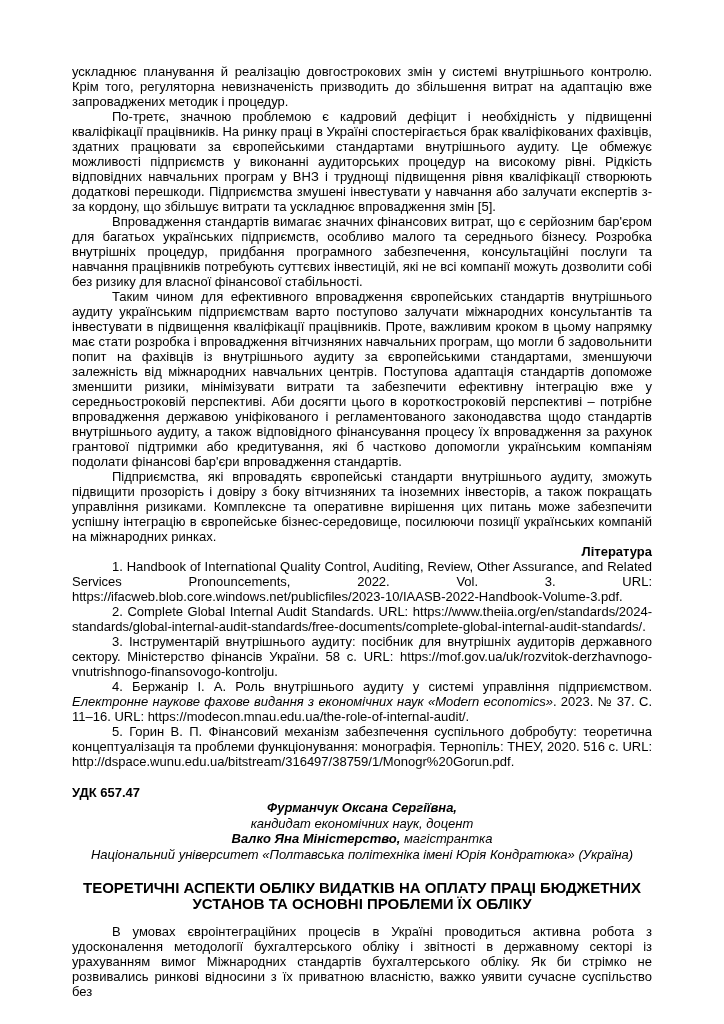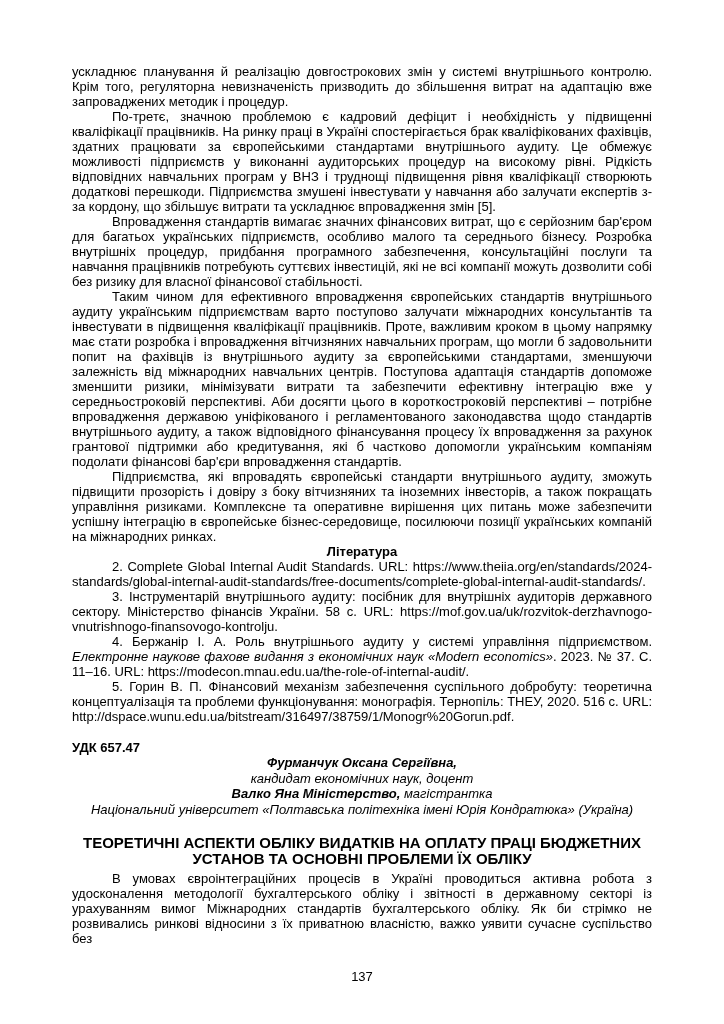--- a/index.html
+++ b/index.html
@@ -19,21 +19,21 @@
   .body-text { text-align: justify; }
   .para {
     margin: 0;
     text-indent: 40px;
     text-align: justify;
     overflow-wrap: break-word;
   }
   .para.no-indent { text-indent: 0; }
   .lit-heading {
     font-weight: bold;
-    text-align: center;
+    text-align: right;
     margin: 0;
     font-size: 13px;
   }
   .ref {
     margin: 0;
     text-indent: 40px;
     text-align: justify;
     overflow-wrap: break-word;
   }
   .udc {
@@ -48,21 +48,21 @@
   .byline .role { font-style: italic; }
   .byline .affil { font-style: italic; }
   .article-title {
     margin: 18px 0 0 0;
     text-align: center;
     font-weight: bold;
     font-size: 15px;
     line-height: 16px;
   }
   .intro {
-    margin-top: 4px;
+    margin-top: 12px;
   }
   .page-number {
     margin-top: 23px;
     text-align: center;
   }
 </style>
 </head>
 <body>
 
 <div class="page">
@@ -71,20 +71,21 @@
     <p class="para no-indent">ускладнює планування й реалізацію довгострокових змін у системі внутрішнього контролю. Крім того, регуляторна невизначеність призводить до збільшення витрат на адаптацію вже запроваджених методик і процедур.</p>
     <p class="para">По-третє, значною проблемою є кадровий дефіцит і необхідність у підвищенні кваліфікації працівників. На ринку праці в Україні спостерігається брак кваліфікованих фахівців, здатних працювати за європейськими стандартами внутрішнього аудиту. Це обмежує можливості підприємств у виконанні аудиторських процедур на високому рівні. Рідкість відповідних навчальних програм у ВНЗ і труднощі підвищення рівня кваліфікації створюють додаткові перешкоди. Підприємства змушені інвестувати у навчання або залучати експертів з-за кордону, що збільшує витрати та ускладнює впровадження змін [5].</p>
     <p class="para">Впровадження стандартів вимагає значних фінансових витрат, що є серйозним бар'єром для багатьох українських підприємств, особливо малого та середнього бізнесу. Розробка внутрішніх процедур, придбання програмного забезпечення, консультаційні послуги та навчання працівників потребують суттєвих інвестицій, які не всі компанії можуть дозволити собі без ризику для власної фінансової стабільності.</p>
     <p class="para">Таким чином для ефективного впровадження європейських стандартів внутрішнього аудиту українським підприємствам варто поступово залучати міжнародних консультантів та інвестувати в підвищення кваліфікації працівників. Проте, важливим кроком в цьому напрямку має стати розробка і впровадження вітчизняних навчальних програм, що могли б задовольнити попит на фахівців із внутрішнього аудиту за європейськими стандартами, зменшуючи залежність від міжнародних навчальних центрів. Поступова адаптація стандартів допоможе зменшити ризики, мінімізувати витрати та забезпечити ефективну інтеграцію вже у середньостроковій перспективі. Аби досягти цього в короткостроковій перспективі – потрібне впровадження державою уніфікованого і регламентованого законодавства щодо стандартів внутрішнього аудиту, а також відповідного фінансування процесу їх впровадження за рахунок грантової підтримки або кредитування, які б частково допомогли українським компаніям подолати фінансові бар'єри впровадження стандартів.</p>
     <p class="para">Підприємства, які впровадять європейські стандарти внутрішнього аудиту, зможуть підвищити прозорість і довіру з боку вітчизняних та іноземних інвесторів, а також покращать управління ризиками. Комплексне та оперативне вирішення цих питань може забезпечити успішну інтеграцію в європейське бізнес-середовище, посилюючи позиції українських компаній на міжнародних ринках.</p>
   </div>
 
   <h3 class="lit-heading">Література</h3>
 
   <div>
+    <p class="ref"><span>1. Handbook of International Quality Control, Auditing, Review, Other Assurance, and Related Services Pronouncements, 2022. Vol. 3. URL: https://ifacweb.blob.core.windows.net/publicfiles/2023-10/IAASB-2022-Handbook-Volume-3.pdf.</span></p>
     <p class="ref"><span>2. Complete Global Internal Audit Standards. URL: https://www.theiia.org/en/standards/2024-standards/global-internal-audit-standards/free-documents/complete-global-internal-audit-standards/.</span></p>
     <p class="ref"><span>3. Інструментарій внутрішнього аудиту: посібник для внутрішніх аудиторів державного сектору. Міністерство фінансів України. 58 с. URL: https://mof.gov.ua/uk/rozvitok-derzhavnogo-vnutrishnogo-finansovogo-kontrolju.</span></p>
     <p class="ref"><span>4. Бержанір І. А. Роль внутрішнього аудиту у системі управління підприємством. </span><em>Електронне наукове фахове видання з економічних наук «Modern economics»</em><span>. 2023. № 37. С. 11–16. URL: https://modecon.mnau.edu.ua/the-role-of-internal-audit/.</span></p>
     <p class="ref"><span>5. Горин В. П. Фінансовий механізм забезпечення суспільного добробуту: теоретична концептуалізація та проблеми функціонування: монографія. Тернопіль: ТНЕУ, 2020. 516 с. URL: http://dspace.wunu.edu.ua/bitstream/316497/38759/1/Monogr%20Gorun.pdf.</span></p>
   </div>
 
   <p class="udc">УДК 657.47</p>
 
   <div class="byline">
     <div><span class="name">Фурманчук Оксана Сергіївна,</span></div>

